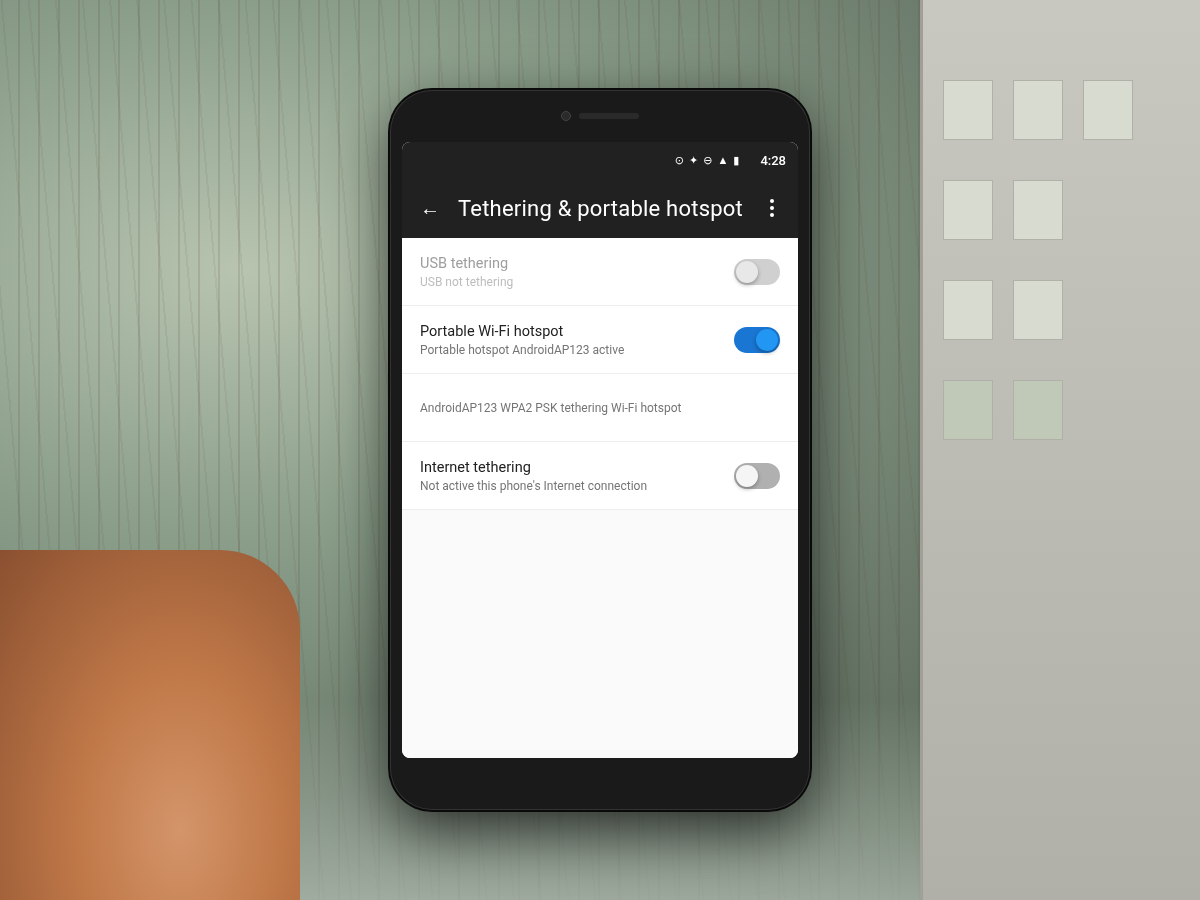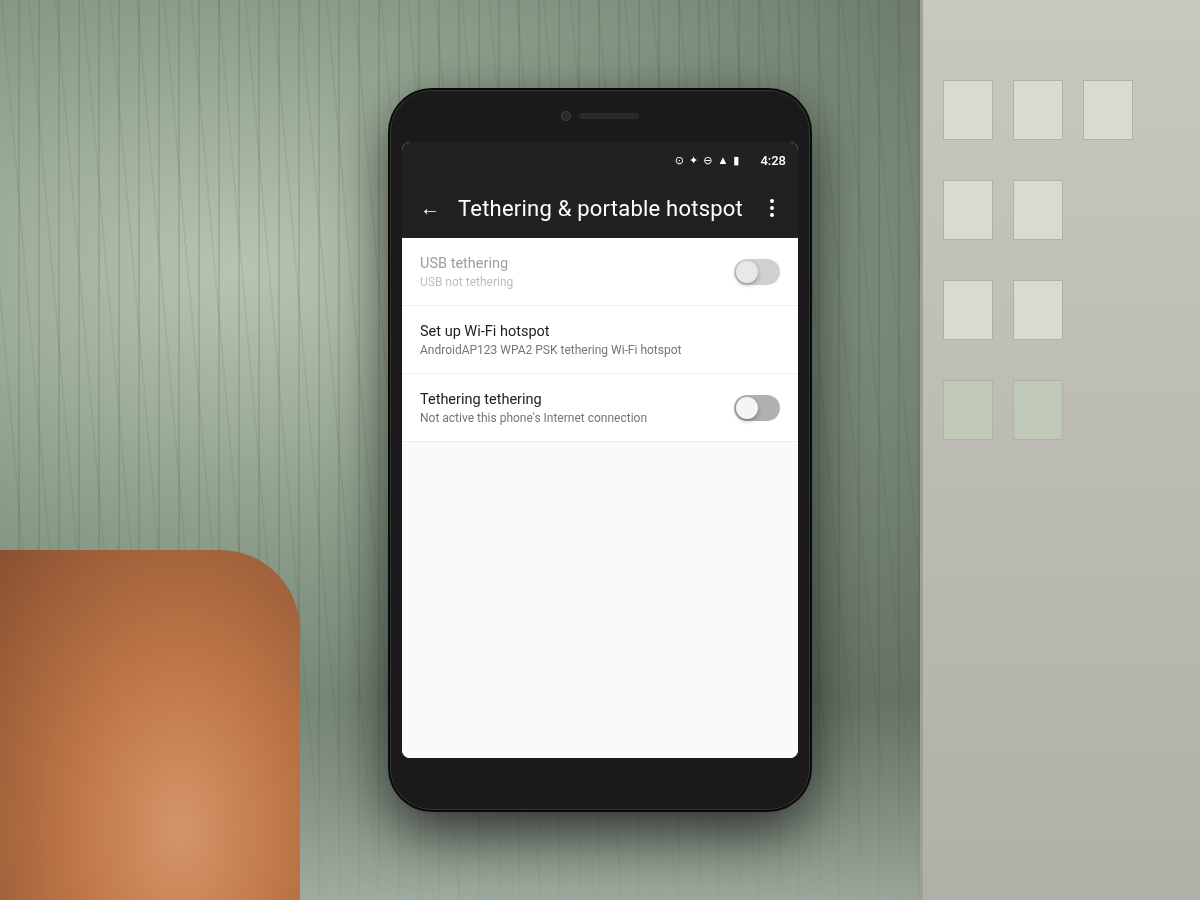--- a/index.html
+++ b/index.html
@@ -373,31 +373,39 @@
         <div class="settings-item disabled">
           <div class="settings-item-text">
             <div class="settings-item-title">USB tethering</div>
             <div class="settings-item-subtitle">USB not tethering</div>
           </div>
           <div class="toggle disabled">
             <div class="toggle-thumb"></div>
           </div>
         </div>
 
+        <div class="settings-item">
+          <div class="settings-item-text">
+            <div class="settings-item-title">Portable Wi-Fi hotspot</div>
+            <div class="settings-item-subtitle">Portable hotspot AndroidAP123 active</div>
+          </div>
+          <div class="toggle on">
+            <div class="toggle-thumb"></div>
+          </div>
+        </div>
 
         <div class="settings-item no-toggle">
           <div class="settings-item-text">
-            <div class="settings-item-title">Set up Wi-Fi hotspot</div>
             <div class="settings-item-subtitle">AndroidAP123 WPA2 PSK tethering Wi-Fi hotspot</div>
           </div>
         </div>
 
         <div class="settings-item">
           <div class="settings-item-text">
-            <div class="settings-item-title">Tethering tethering</div>
+            <div class="settings-item-title">Internet tethering</div>
             <div class="settings-item-subtitle">Not active this phone's Internet connection</div>
           </div>
           <div class="toggle off">
             <div class="toggle-thumb"></div>
           </div>
         </div>
 
       </div>
     </div>
   </div>

